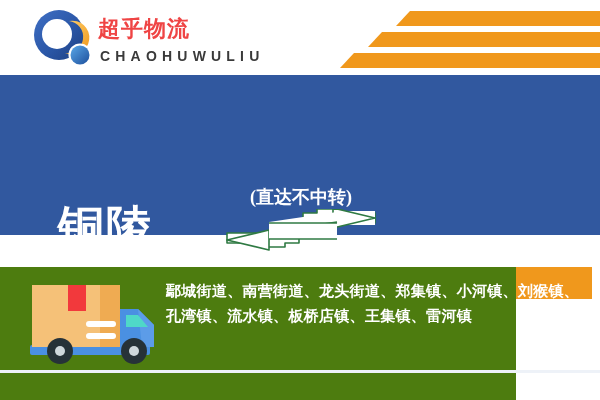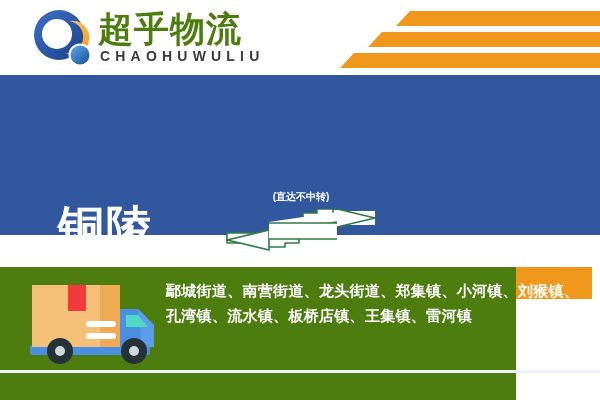--- a/index.html
+++ b/index.html
@@ -50,24 +50,24 @@
     left: 66px;
     top: 4px;
     width: 230px;
     height: 58px;
   }
 
   #brand-cn {
     position: absolute;
     left: 0;
     top: 0;
-    font-size: 35px;
+    font-size: 22px;
     line-height: 38px;
     font-weight: bold;
-    color: #4d7c0f;
+    color: #ef4444;
     letter-spacing: 1px;
     white-space: nowrap;
     font-family: "DejaVu Sans", "Liberation Sans", sans-serif;
   }
 
   #brand-en {
     position: absolute;
     left: 2px;
     top: 40px;
     font-size: 14px;
@@ -125,26 +125,26 @@
     left: 225px;
     top: 112px;
     width: 152px;
     height: 100px;
   }
 
   .arrow-note {
     position: absolute;
     width: 152px;
     text-align: center;
-    font-size: 10px;
+    font-size: 18px;
     line-height: 16px;
     font-weight: bold;
     color: #ffffff;
     white-space: nowrap;
-    font-family: Liberation Sans, sans-serif;
+    font-family: Liberation Serif, serif;
   }
   #note-top    { top: 2px; }
   #note-bottom { top: 72px; }
 
   #arrow-svg {
     position: absolute;
     left: 0;
     top: 22px;
   }
 

